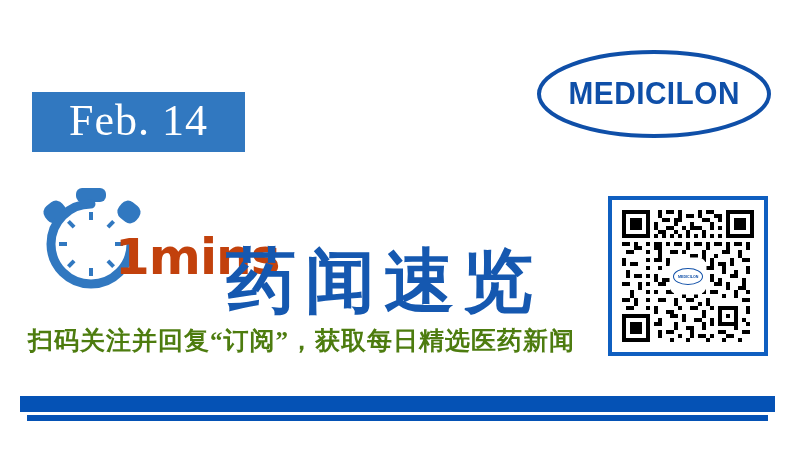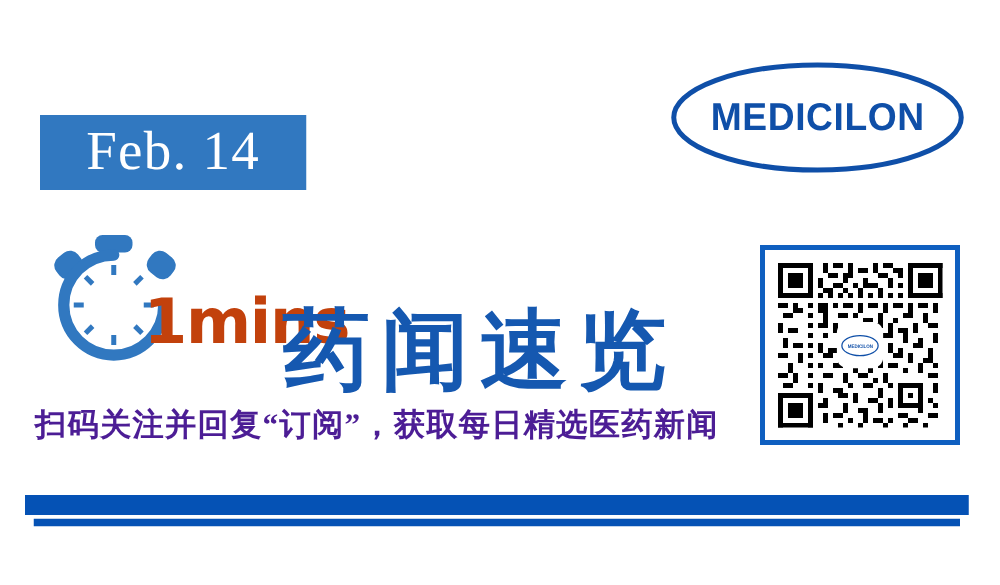--- a/index.html
+++ b/index.html
@@ -114,21 +114,21 @@
 
   
   .subtitle {
     position: absolute;
     left: 28px;
     top: 326px;
     font-family: "Liberation Serif", "DejaVu Serif", serif;
     font-weight: bold;
     font-size: 25px;
     line-height: 1.2;
-    color: #4c1d95;
+    color: #4d7c0f;
     letter-spacing: 1px;
     white-space: nowrap;
   }
 
   
   .qr-frame {
     position: absolute;
     left: 608px;
     top: 196px;
     width: 160px;

